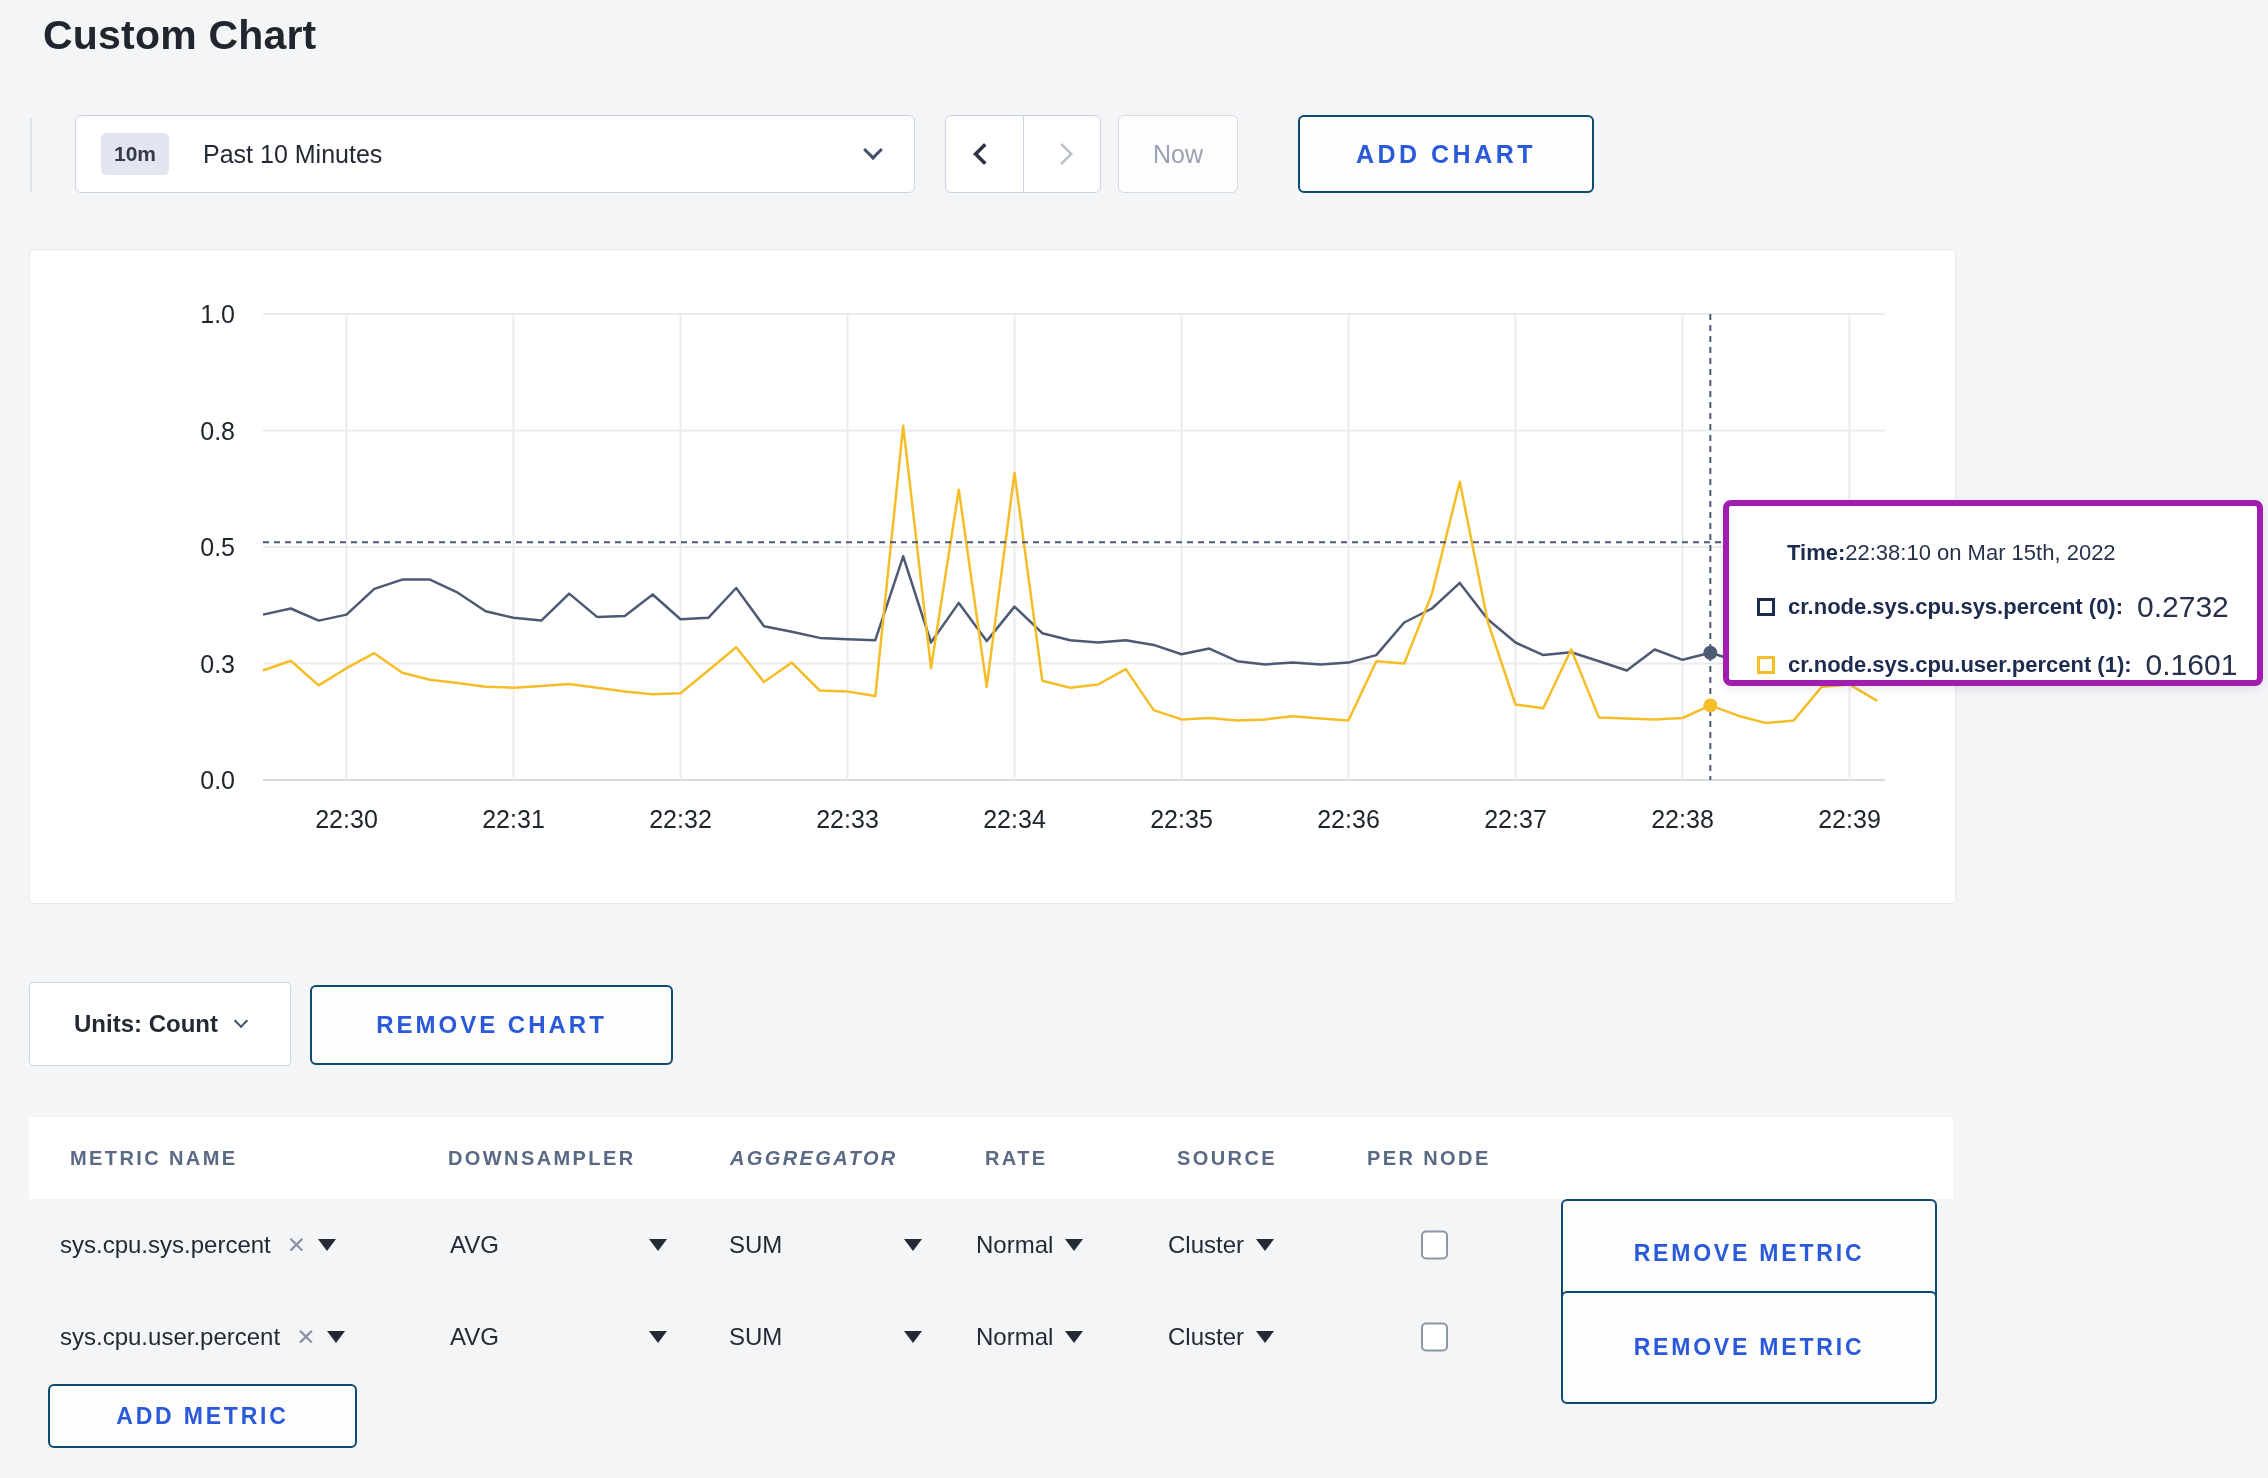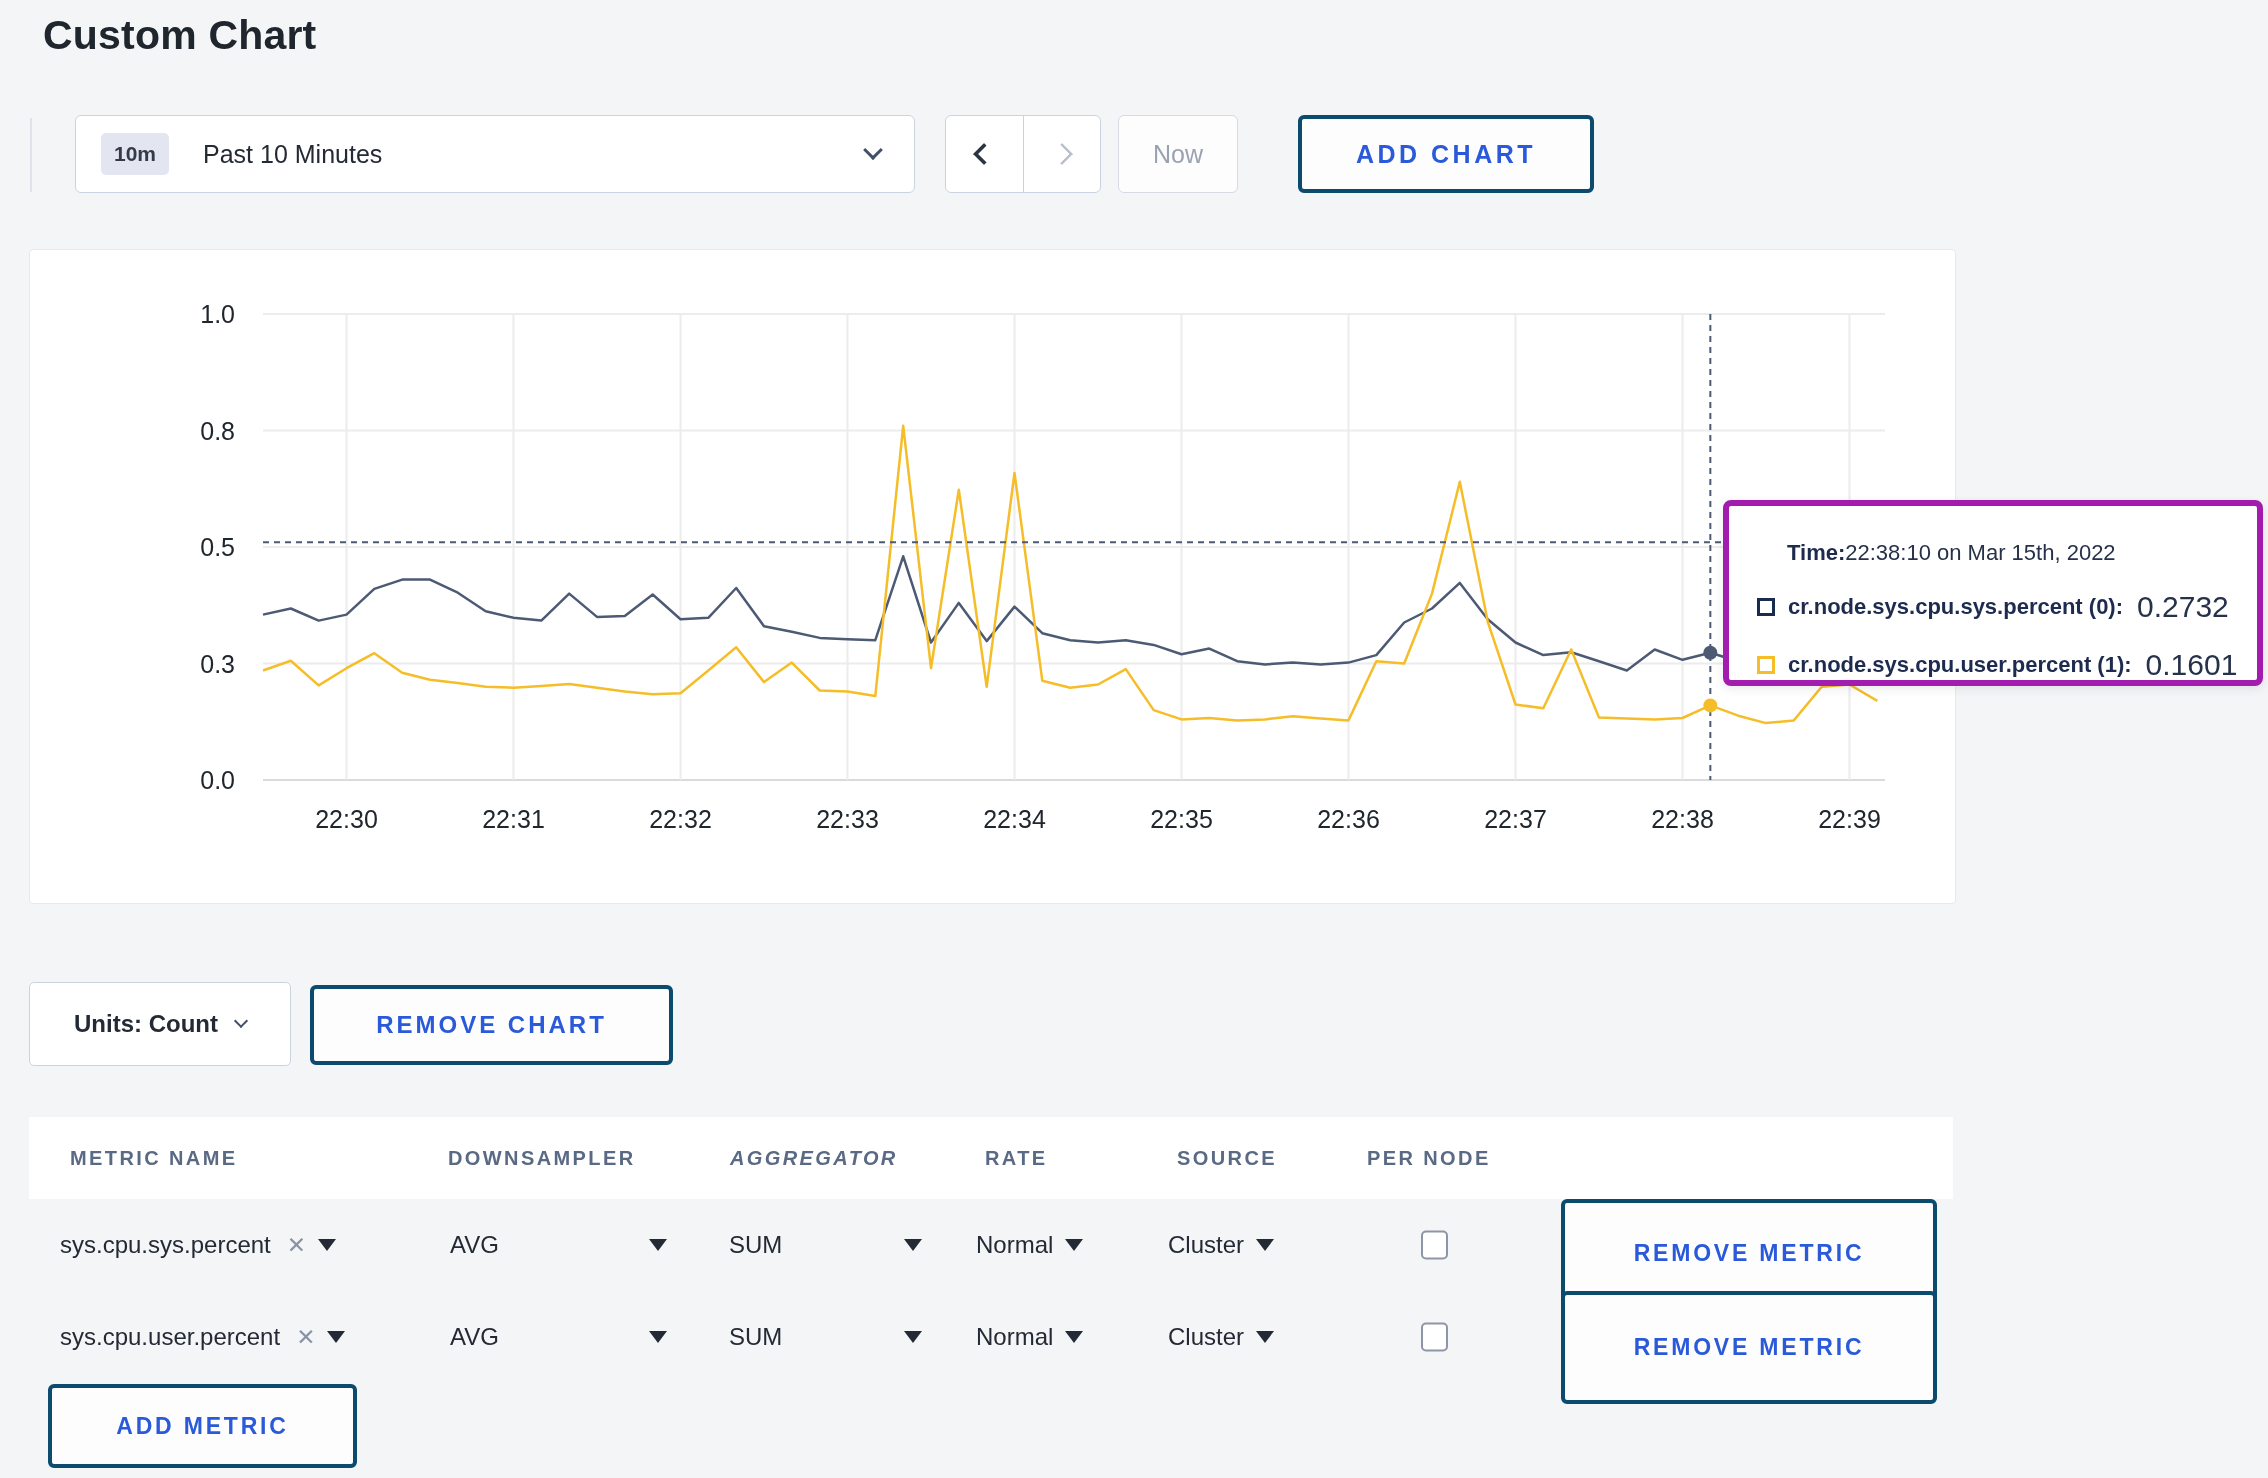--- a/index.html
+++ b/index.html
@@ -15,21 +15,21 @@
   .range-label { margin-left:34px; font-size:25px; color:#242a35; }
   .chev { display:inline-block; width:14px; height:14px; border-right:3px solid #42506b; border-bottom:3px solid #42506b; transform:rotate(45deg); margin-left:auto; margin-top:-8px; }
 
   .arrow-group { position:absolute; left:945px; top:115px; width:156px; height:78px; background:#fff; border:1px solid #ccd3e0; border-radius:6px; display:flex; }
   .arrow-cell { flex:1; display:flex; align-items:center; justify-content:center; cursor:pointer; }
   .arrow-cell + .arrow-cell { border-left:1px solid #ccd3e0; }
   .chev-left { width:16px; height:16px; border-left:4px solid #2c3444; border-bottom:4px solid #2c3444; transform:rotate(45deg); border-radius:1px; }
   .chev-right { width:16px; height:16px; border-right:3px solid #b9c0cc; border-top:3px solid #b9c0cc; transform:rotate(45deg); border-radius:1px; }
 
   .now-button { position:absolute; left:1118px; top:115px; width:120px; height:78px; background:#fdfdfe; border:1px solid #d5dae3; border-radius:6px; color:#9aa2b1; font-size:25px; display:flex; align-items:center; justify-content:center; cursor:pointer; }
-  .btn-blue { background:#fdfdfe; border:4px solid #0c4a6e; border-radius:6px; color:#2a5ada; font-weight:bold; display:flex; align-items:center; justify-content:center; cursor:pointer; }
+  .btn-blue { background:#fdfdfe; border:2px solid #0c4a6e; border-radius:6px; color:#2a5ada; font-weight:bold; display:flex; align-items:center; justify-content:center; cursor:pointer; }
   .add-chart-button { position:absolute; left:1298px; top:115px; width:296px; height:78px; font-size:25px; letter-spacing:3.5px; }
 
   
   .chart-card { position:absolute; left:29px; top:249px; width:1927px; height:655px; background:#fff; border:1px solid #e7e9ee; border-radius:4px; }
 
   
   .chart-tooltip { position:absolute; left:1723px; top:500px; width:540px; height:186px; background:#fff; border:6px solid #a21caf; border-radius:8px; box-shadow:0 3px 10px rgba(40,50,70,0.10); z-index:5; padding:34px 0 0 28px; }
   .tt-time-row { display:flex; align-items:baseline; margin-left:30px; }
   .tt-time-label { font-size:22px; font-weight:bold; color:#1d2b4f; }
   .tt-time-value { font-size:22px; color:#26314a; margin-left:0; }
@@ -55,21 +55,21 @@
   .c-metric{left:31px;} .c-ds{left:421px;} .c-ag{left:700px;text-align:center;} .c-rate{left:947px;} .c-src{left:1139px;}
   .x-icon { color:#8a93a3; font-size:23px; margin-left:16px; cursor:pointer; }
   .tri { width:0; height:0; border-left:9px solid transparent; border-right:9px solid transparent; border-top:12px solid #242a35; display:inline-block; margin-left:18px; cursor:pointer; }
   .tri-near { margin-left:12px; }
   .ds-tri { position:absolute; left:602px; top:50%; transform:translateY(-50%); }
   .ag-tri { position:absolute; left:857px; top:50%; transform:translateY(-50%); }
   .checkbox { position:absolute; left:1392px; top:50%; transform:translateY(-50%); width:27px; height:29px; background:#fff; border:2px solid #8d96a6; border-radius:5px; cursor:pointer; }
   .remove-metric-button { position:absolute; left:1532px; width:376px; font-size:23px; letter-spacing:2.8px; }
   .rm1 { top:0; height:109px; }
   .rm2 { top:0; height:113px; }
-  .add-metric-button { position:absolute; left:48px; top:1384px; width:309px; height:84px; font-size:23px; letter-spacing:2.8px; }
+  .add-metric-button { position:absolute; left:48px; top:1384px; width:309px; height:64px; font-size:23px; letter-spacing:2.8px; }
 </style>
 </head>
 <body>
 
 <div class="page-title">Custom Chart</div>
 
 <div class="toolbar-divider"></div>
 
 <div class="time-dropdown">
   <span class="range-badge">10m</span>

